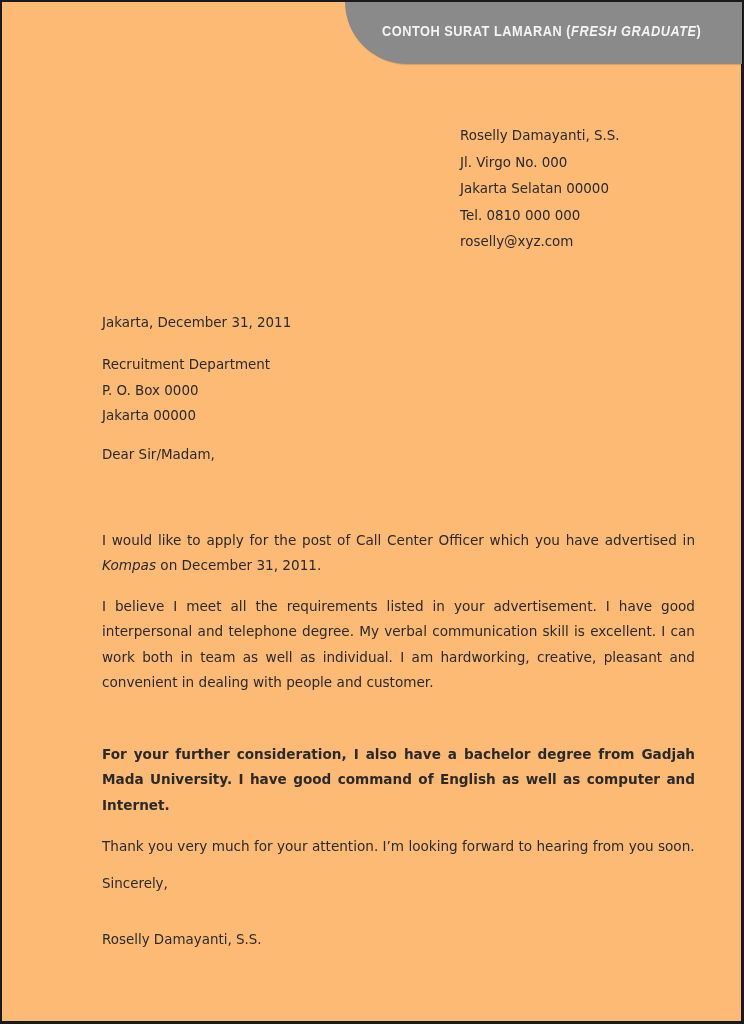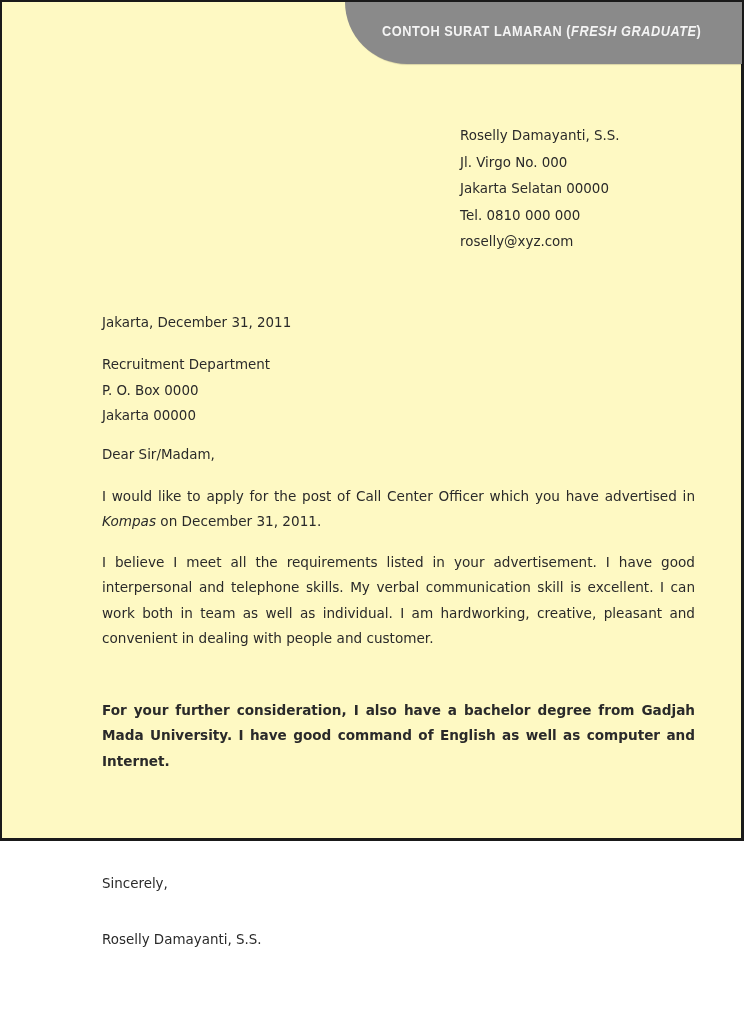--- a/index.html
+++ b/index.html
@@ -1,20 +1,20 @@
 <!DOCTYPE html>
 <html><head>
 <meta charset="utf-8">
 <style>
   html, body { margin: 0; padding: 0; background: #ffffff; }
   body { width: 744px; height: 1024px; position: relative; overflow: hidden; }
   .page {
-    position: absolute; left: 0; top: 0; width: 744px; height: 841px;
+    position: absolute; left: 0; top: 0; width: 744px; height: 1024px;
     box-sizing: border-box; border: 2px solid #1a1a1a; border-right-width: 3px; border-bottom-width: 3px;
-    background: #fef9c3;
+    background: #fdba74;
   }
   .banner {
     position: absolute; left: 343px; top: 0; width: 397px; height: 62px;
     background: #8a8a8a;
     border-bottom-left-radius: 62px 62px;
     box-shadow: 1px 1px 1px rgba(0,0,0,0.15);
   }
   .banner-title {
     position: absolute; left: 37px; top: 21px;
     font-family: "Liberation Sans", sans-serif; font-weight: bold; font-size: 14.5px;
@@ -29,21 +29,21 @@
   .sender {
     position: absolute; left: 458px; top: 120px; line-height: 26.5px;
   }
   .sender div, .recipient div { white-space: nowrap; }
   .date { position: absolute; left: 100px; top: 311px; white-space: nowrap; }
   .recipient { position: absolute; left: 100px; top: 349px; line-height: 25.5px; }
   .salutation { position: absolute; left: 100px; top: 443px; white-space: nowrap; }
   .body-p {
     position: absolute; left: 100px; width: 593px; line-height: 25.3px;
     text-align: justify; text-align-last: left;
-    transform: none; font-size: 13.6px;
+    transform: none; font-size: 13.6px; margin-top: 44px;
   }
   .p1 { top: 482px; }
   .p2 { top: 548px; }
   .p3 { top: 696px; font-weight: bold; }
   .p4 { top: 788px; }
   .closing { position: absolute; left: 100px; top: 872px; white-space: nowrap; }
   .signature { position: absolute; left: 100px; top: 928px; white-space: nowrap; }
 </style>
 </head>
 <body>
@@ -67,21 +67,22 @@
   <div class="recipient text">
     <div>Recruitment Department</div>
     <div>P. O. Box 0000</div>
     <div>Jakarta 00000</div>
   </div>
 
   <div class="salutation text">Dear Sir/Madam,</div>
 
   <div class="body-p p1 text"><span>I would like to apply for the post of Call Center Officer which you have advertised in </span><i>Kompas</i><span> on December 31, 2011.</span></div>
 
-  <div class="body-p p2 text">I believe I meet all the requirements listed in your advertisement. I have good interpersonal and telephone skills. My verbal communication skill is excellent. I can work both in team as well as individual. I am hardworking, creative, pleasant and convenient in dealing with people and customer.</div>
+  <div class="body-p p2 text">I believe I meet all the requirements listed in your advertisement. I have good interpersonal and telephone degree. My verbal communication skill is excellent. I can work both in team as well as individual. I am hardworking, creative, pleasant and convenient in dealing with people and customer.</div>
 
   <div class="body-p p3 text">For your further consideration, I also have a bachelor degree from Gadjah Mada University. I have good command of English as well as computer and Internet.</div>
 
+  <div class="body-p p4 text">Thank you very much for your attention. I’m looking forward to hearing from you soon.</div>
 
   <div class="closing text">Sincerely,</div>
 
   <div class="signature text">Roselly Damayanti, S.S.</div>
 </div>
 
 </body></html>

